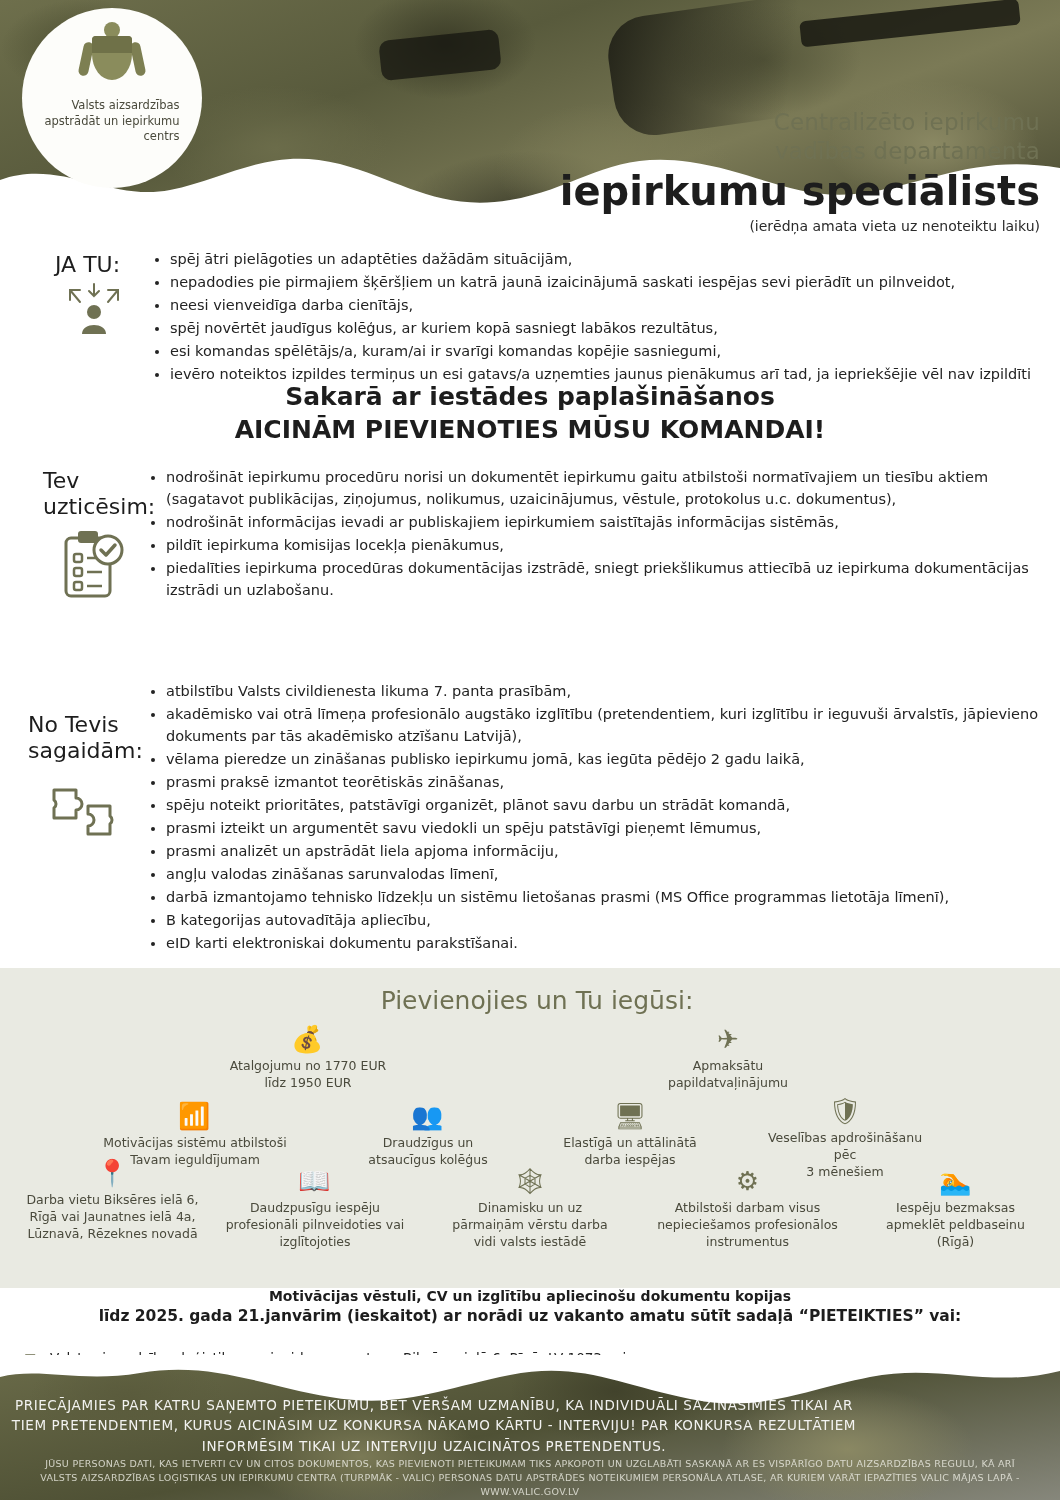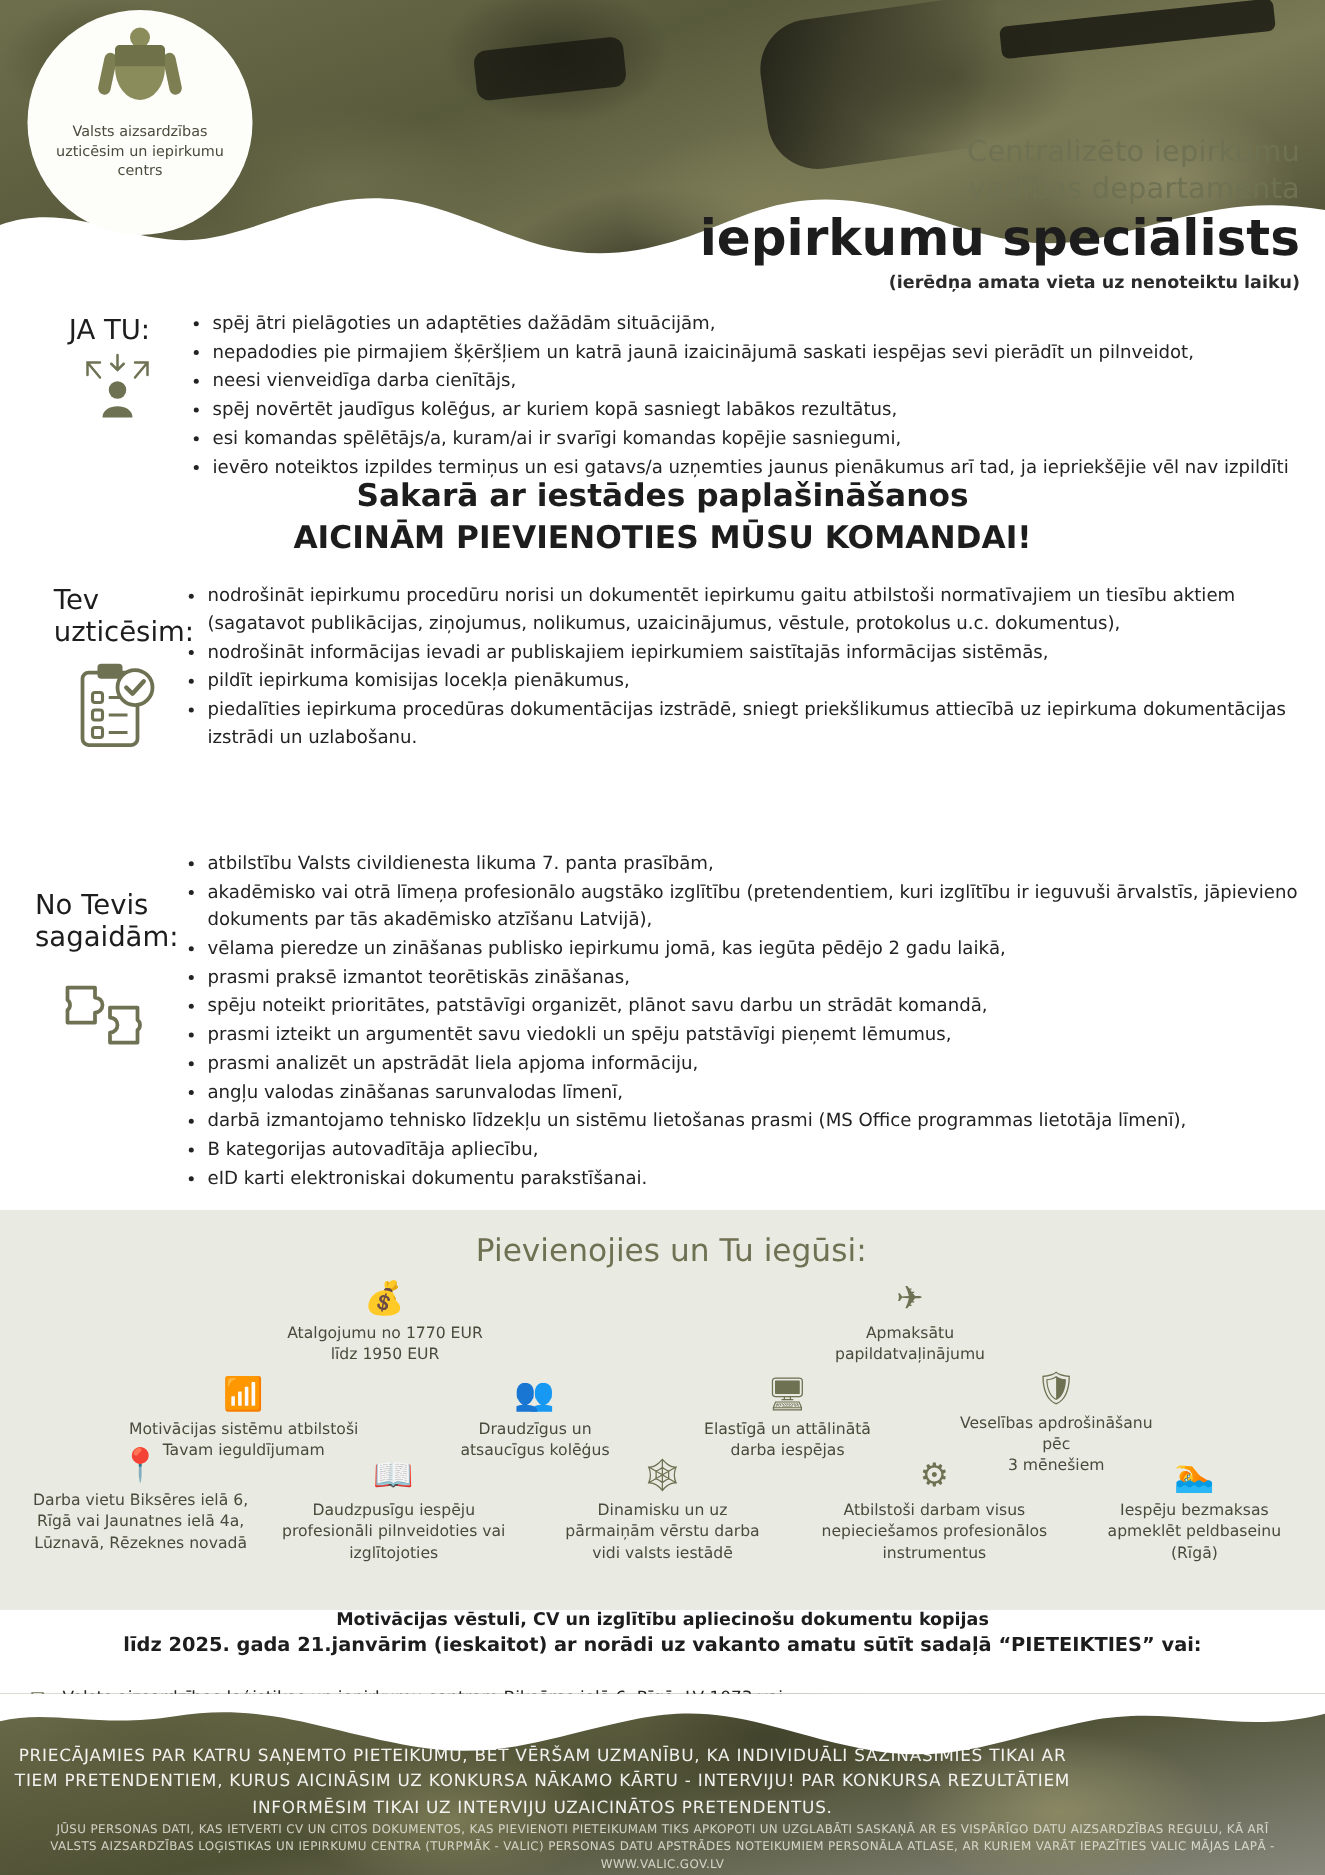--- a/index.html
+++ b/index.html
@@ -67,37 +67,37 @@
     position:absolute; left:21px; top:0px; width:16px; height:16px;
     background:#8a8c5c; border-radius:50%;
   }
   .coat .wing-l, .coat .wing-r {
     position:absolute; top:20px; width:10px; height:34px; background:#7d7f52;
     border-radius:6px;
   }
   .coat .wing-l{ left:-2px; transform:rotate(12deg);} 
   .coat .wing-r{ right:-2px; transform:rotate(-12deg);} 
   .logo-text {
-    margin-top:8px; text-align:center; font-size:11.5px; line-height:1.35;
+    margin-top:8px; text-align:right; font-size:11.5px; line-height:1.35;
     color:#4a4a3c; font-family:"DejaVu Sans", sans-serif;
   }
 
   
   .header-title {
     position:absolute; right:20px; top:108px; width:620px; text-align:right; z-index:7;
   }
   .header-title .l1, .header-title .l2 {
     font-size:23px; color:#6f7153; letter-spacing:0.2px; line-height:1.25;
     font-family:"DejaVu Sans", sans-serif;
   }
   .header-title .main {
     font-size:40px; color:#1d1d1d; font-weight:bold; line-height:1.15; margin-top:2px;
   }
   .header-title .sub {
-    font-size:14px; color:#2b2b2b; font-weight:bold; margin-top:4px;
+    font-size:14px; color:#2b2b2b; font-weight:normal; margin-top:4px;
   }
 
   
   .sec-label {
     position:absolute; font-size:22px; color:#1d1d1d; line-height:1.2;
     font-family:"DejaVu Sans", sans-serif;
   }
   .bullets {
     position:absolute; font-size:14.5px; line-height:1.52; color:#232323;
   }
@@ -184,21 +184,21 @@
 
 <div class="logo-circle">
   <div class="coat">
     <div class="sun"></div>
     <div class="wing-l"></div>
     <div class="wing-r"></div>
     <div class="shield"></div>
   </div>
   <div class="logo-text">
     <div>Valsts aizsardzības</div>
-    <div>uzticēsim un iepirkumu</div>
+    <div>apstrādāt un iepirkumu</div>
     <div>centrs</div>
   </div>
 </div>
 
 <div class="header-title">
   <div class="l1">Centralizēto iepirkumu</div>
   <div class="l2">vadības departamenta</div>
   <div class="main">iepirkumu speciālists</div>
   <div class="sub">(ierēdņa amata vieta uz nenoteiktu laiku)</div>
 </div>

